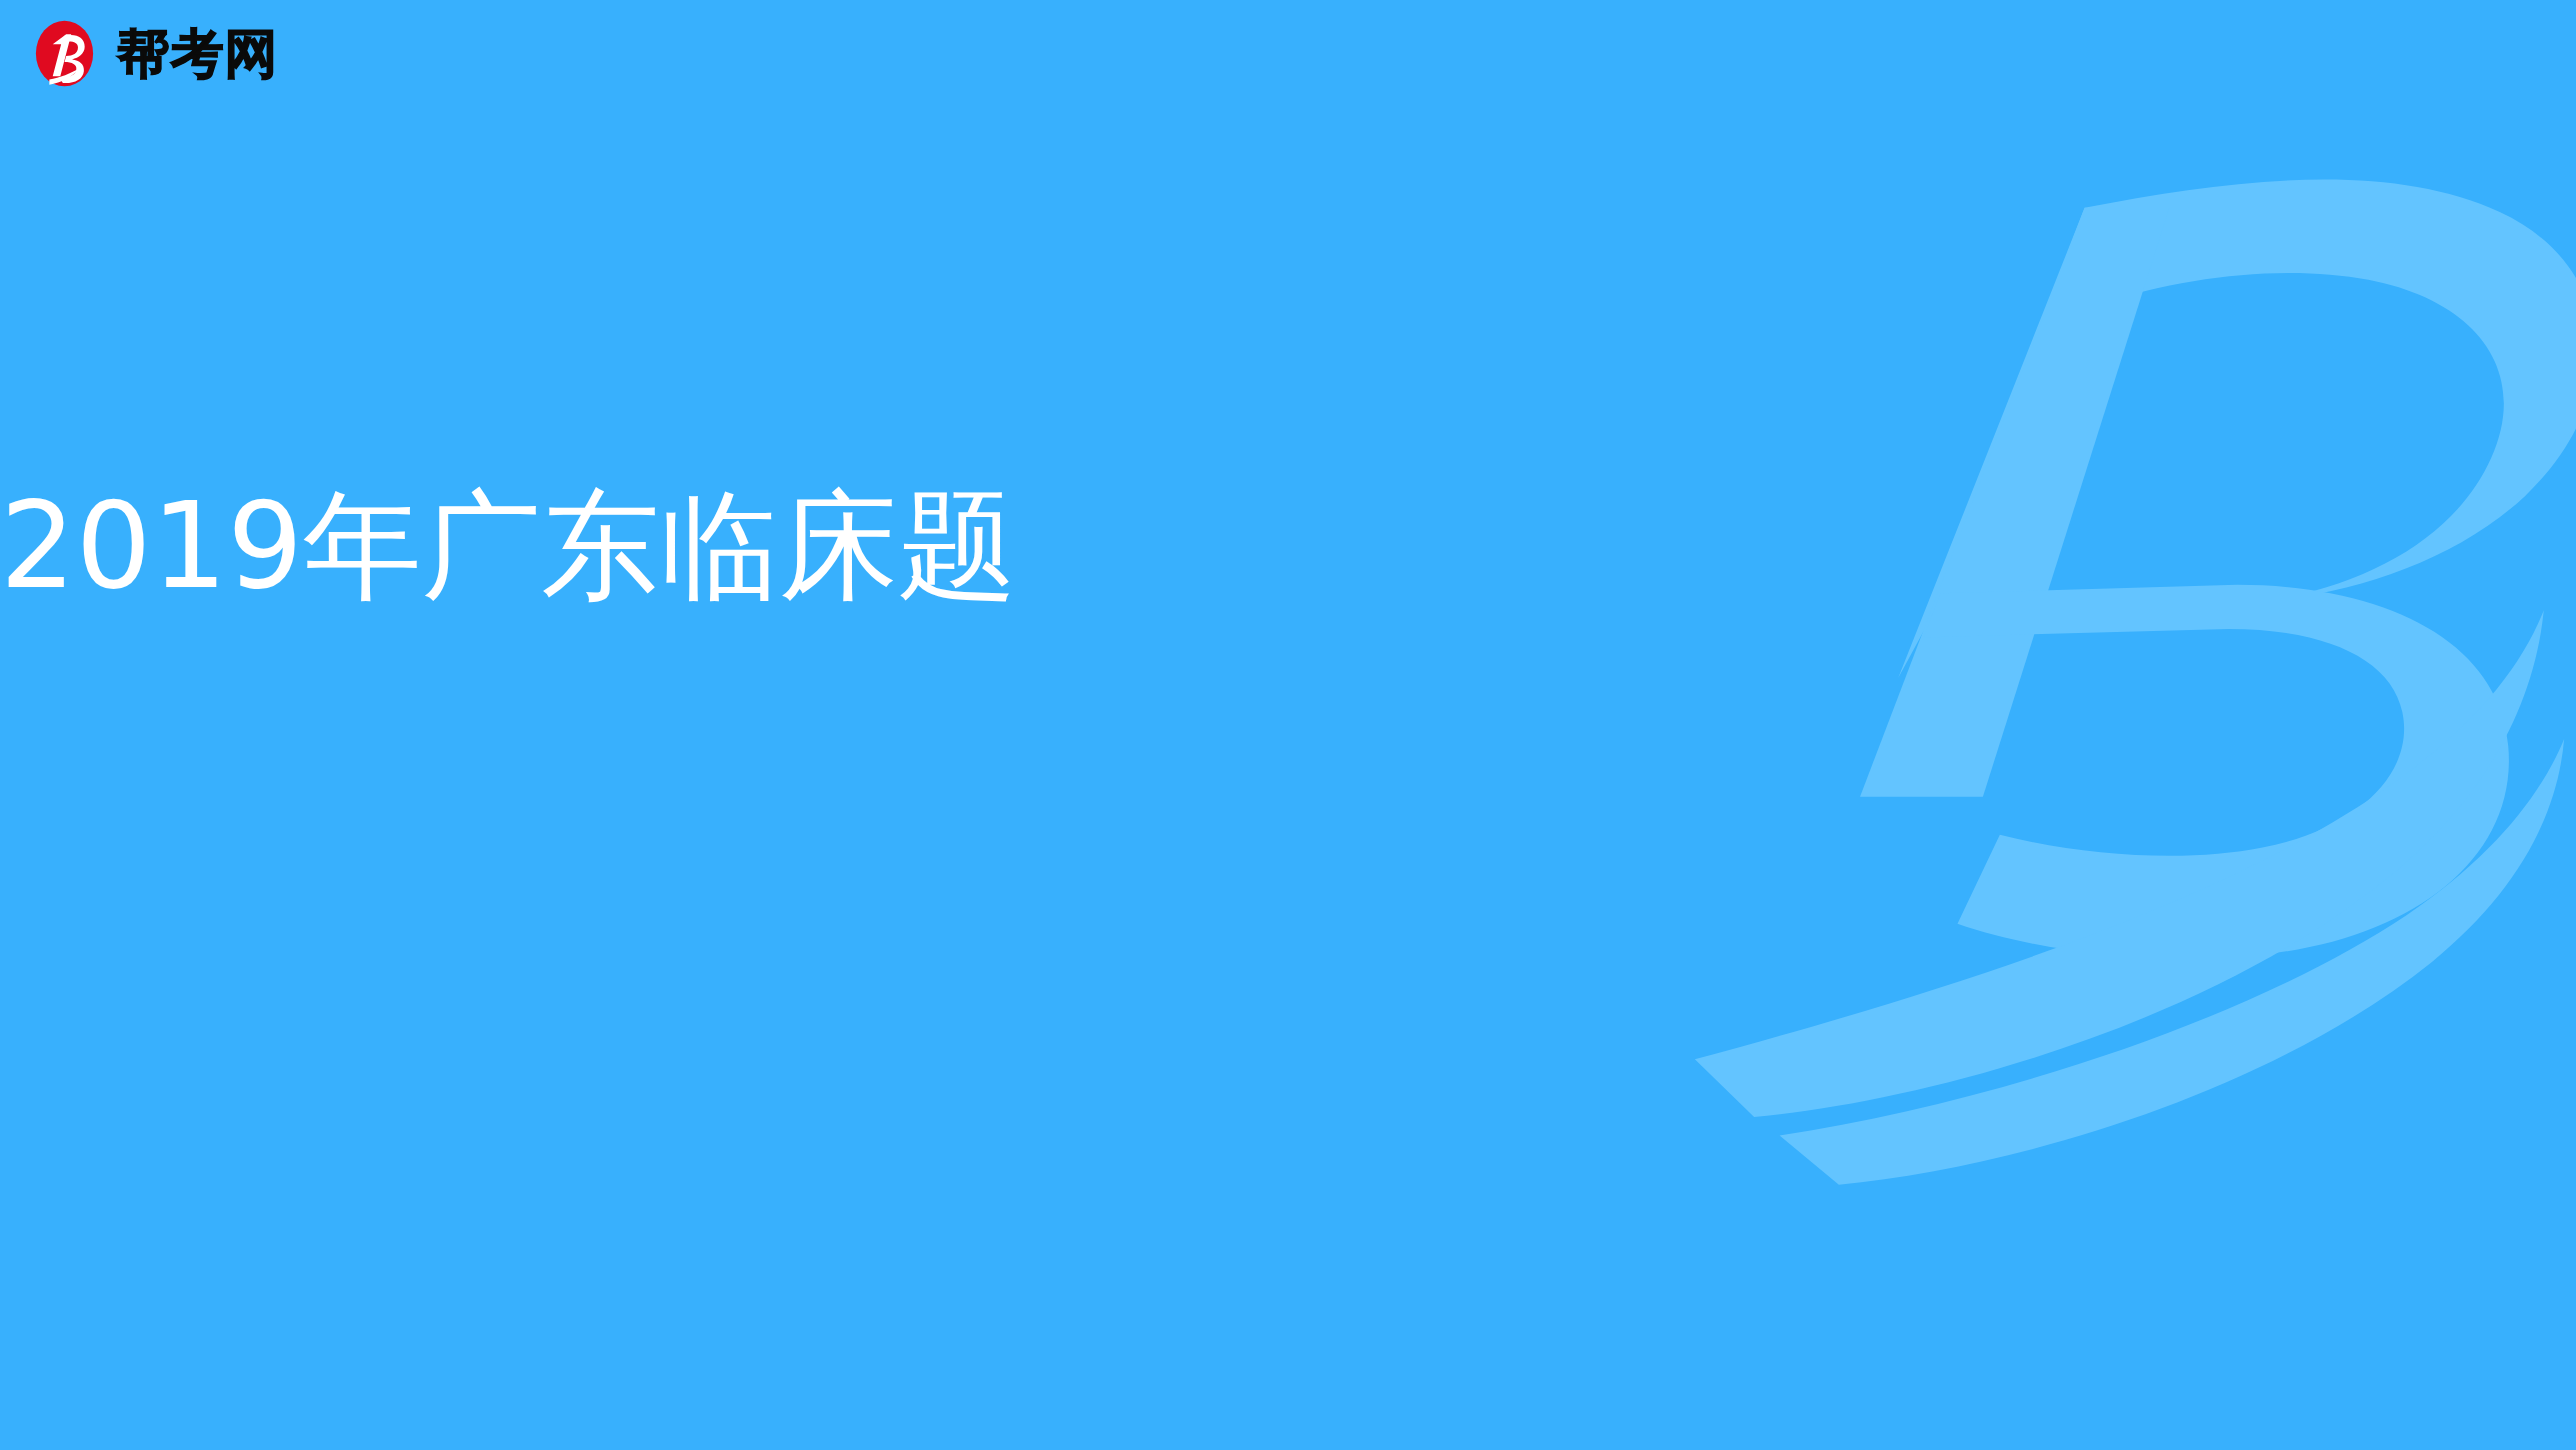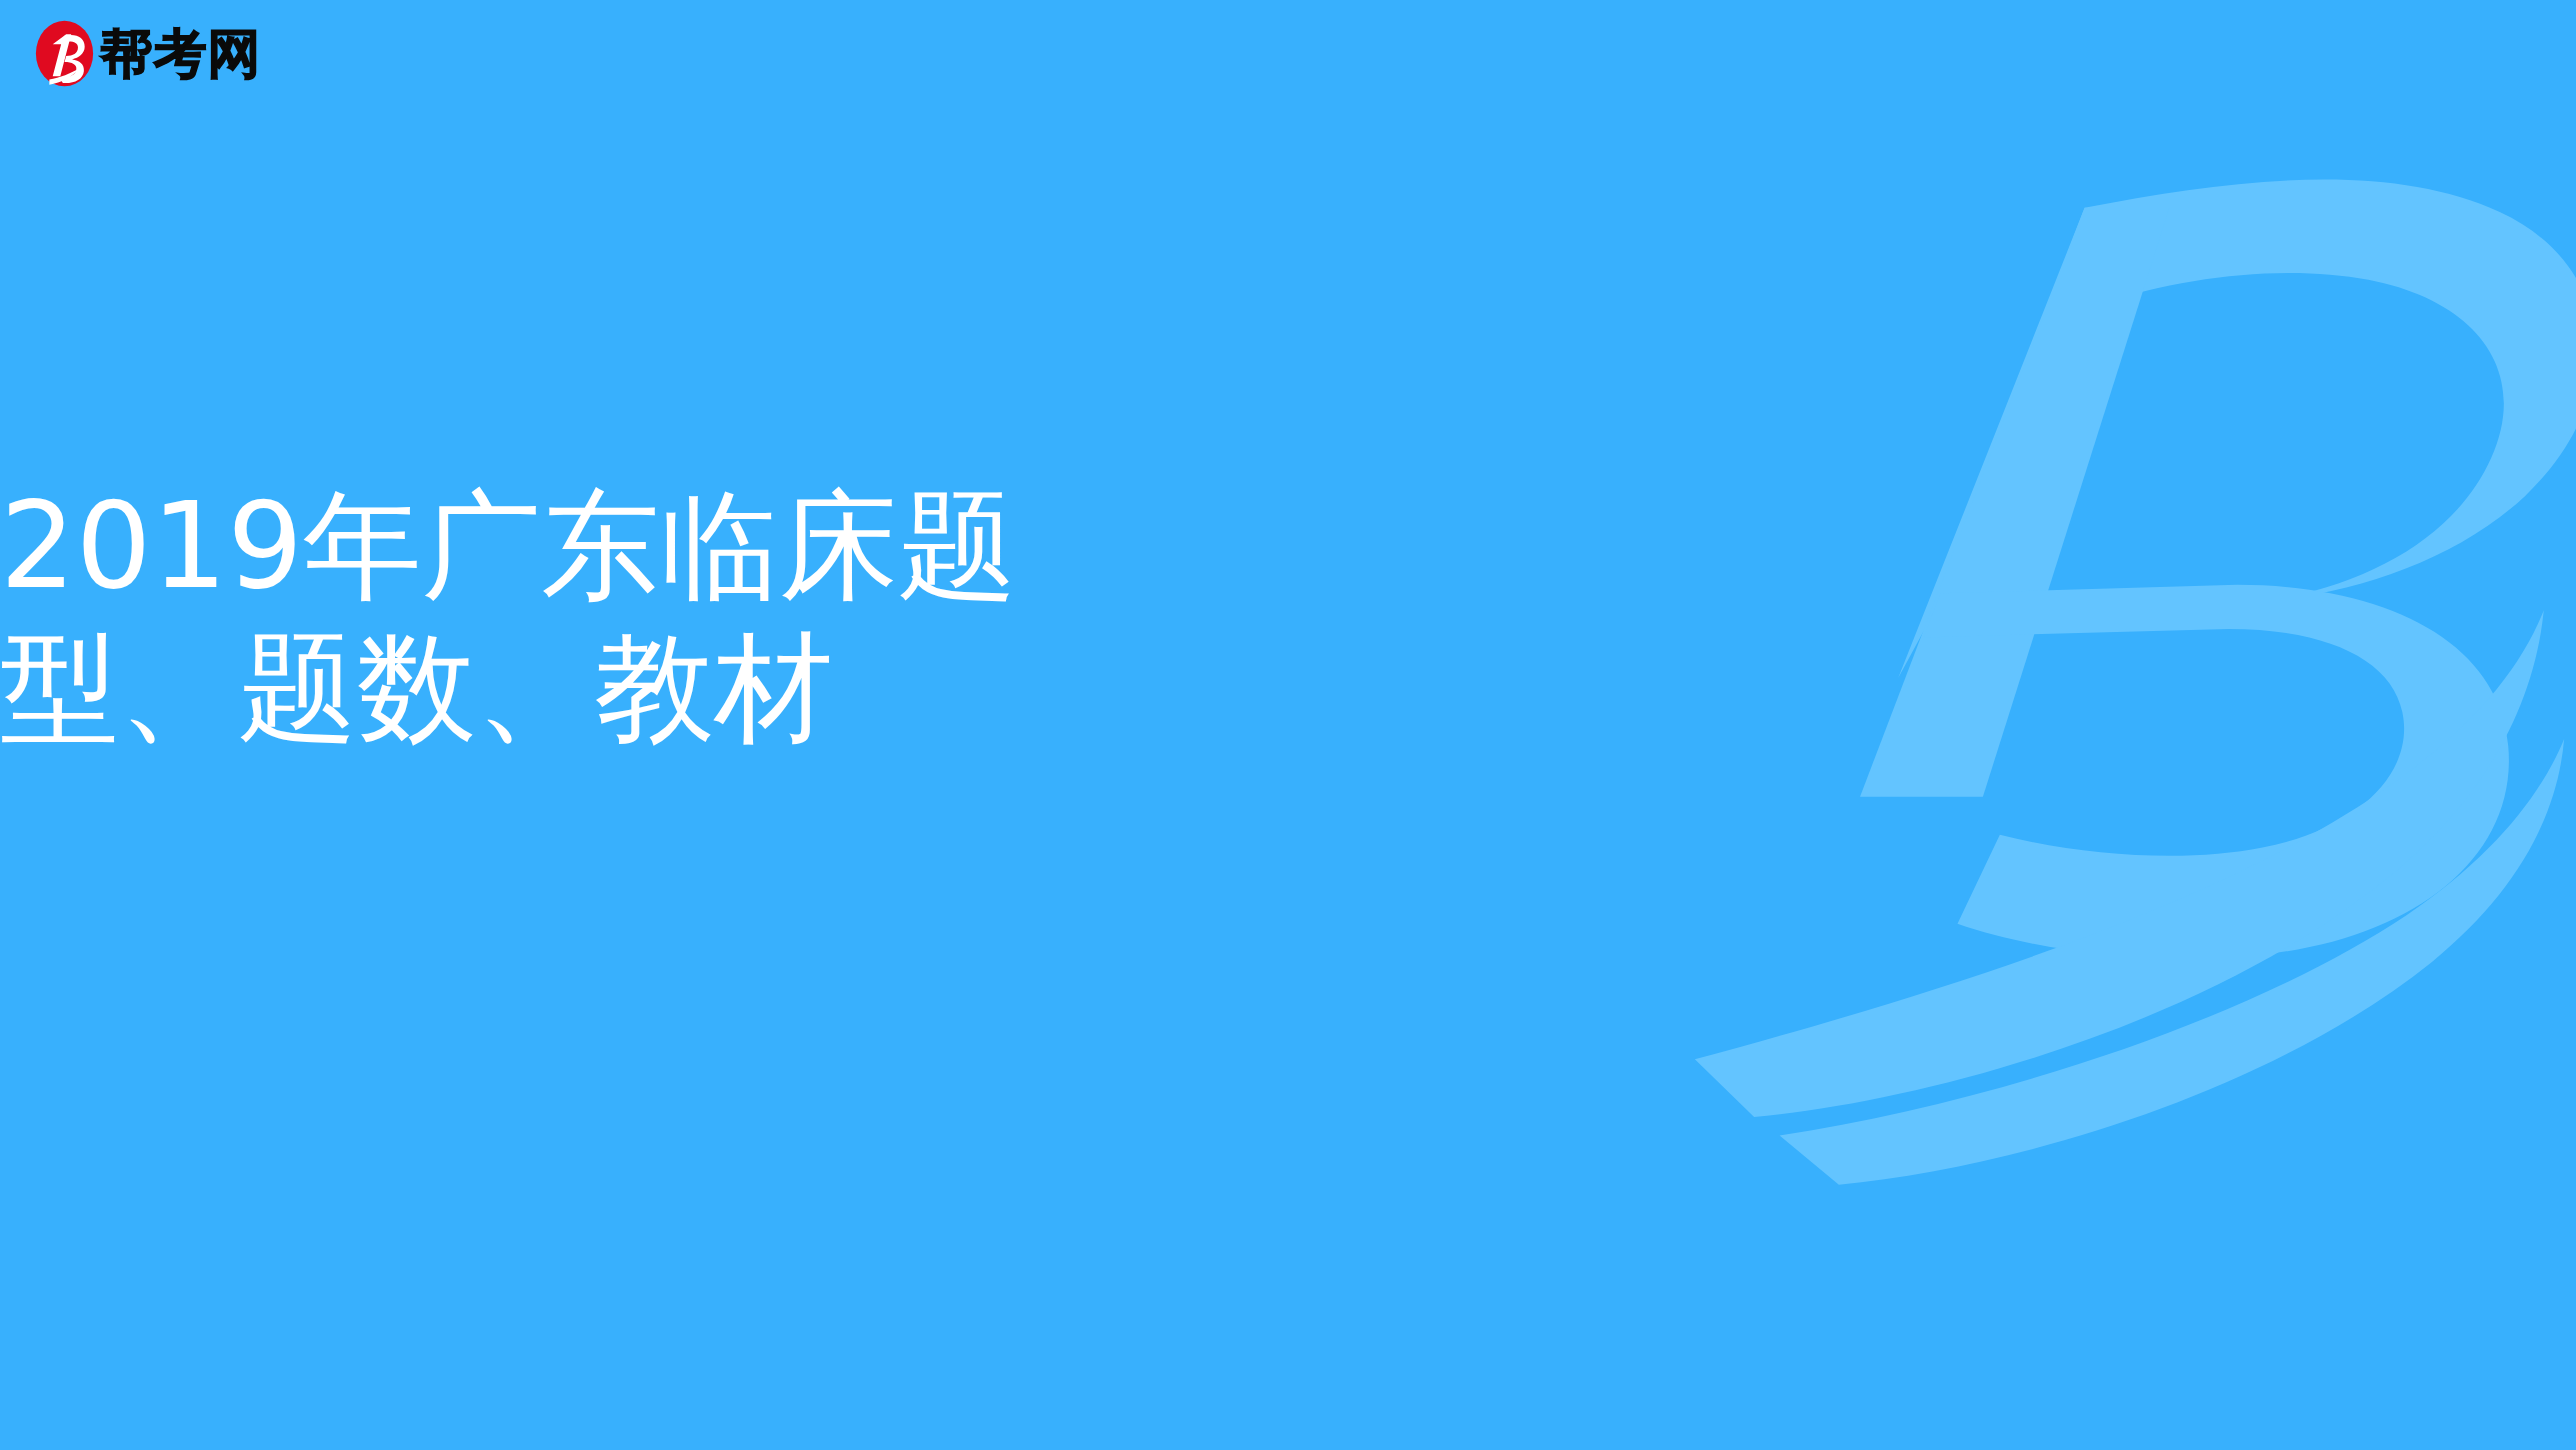--- a/index.html
+++ b/index.html
@@ -39,21 +39,21 @@
   }
 
   
   .brand {
     position: absolute;
     left: 34px;
     top: 18.6px;
     z-index: 3;
     display: flex;
     align-items: center;
-    gap: 5px;
+    gap: 22px;
   }
 
   .brand-mark {
     position: relative;
     width: 61px;
     height: 69px;
     flex: 0 0 auto;
   }
   .brand-mark svg {
     display: block;
@@ -167,17 +167,16 @@
                    Z"></path>
           <path d="M18 72 C30 70 44 65 54 58 C46 69 32 76 18 78 Z"></path>
         </g>
       </svg>
     </span>
     <span class="brand-name">帮考网</span>
   </div>
 
   <div class="headline">
     <span class="headline-line">2019年广东临床题</span>
-    <span class="headline-line">型、题数、教材</span>
   </div>
 
 </div>
 
 
 </body></html>

